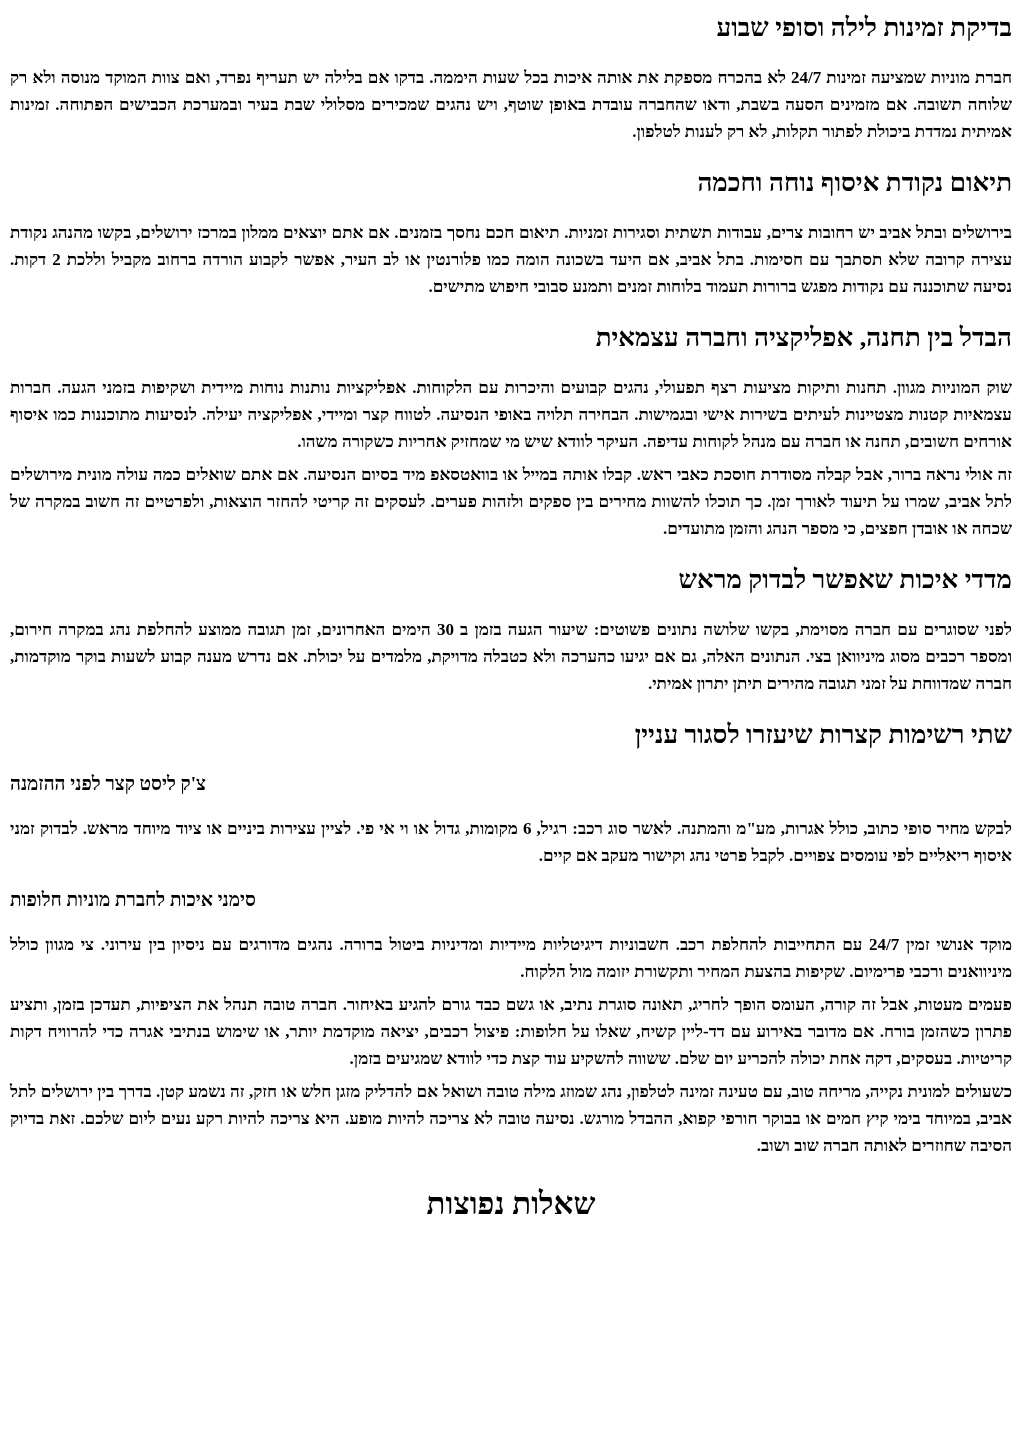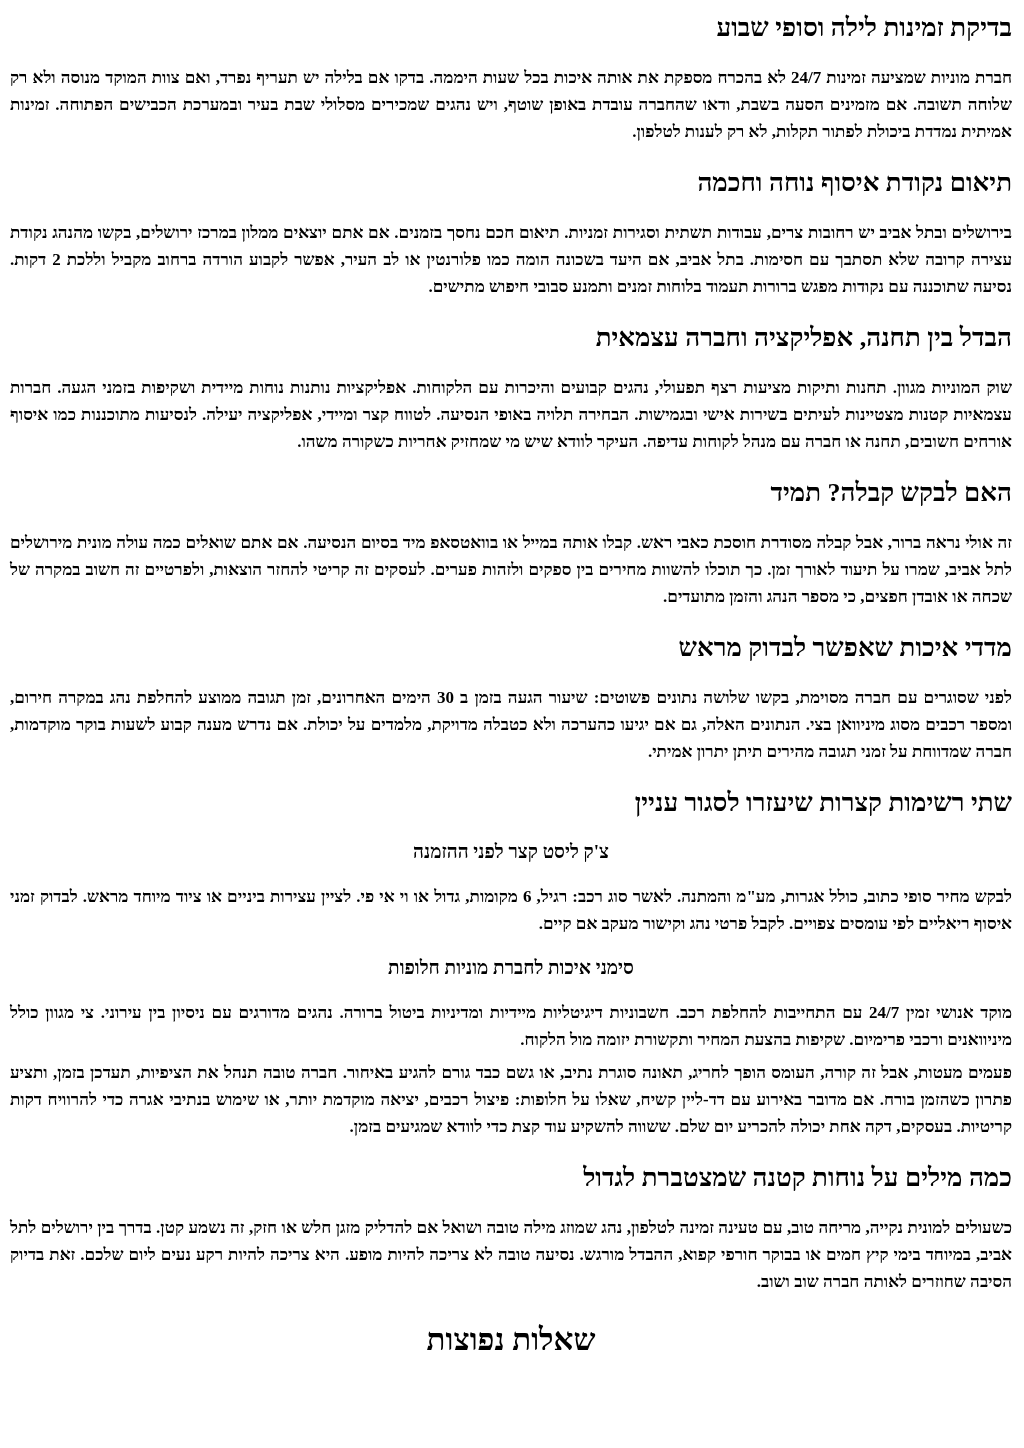--- a/index.html
+++ b/index.html
@@ -23,21 +23,21 @@
     text-align: right;
   }
   .doc h2.first {
     margin-top: 8px;
   }
   .doc h3 {
     font-size: 19px;
     line-height: 26px;
     font-weight: bold;
     margin: 18px 0 18px 0;
-    text-align: center;
+    text-align: left;
   }
   .doc h1.faq {
     font-size: 31px;
     line-height: 38px;
     font-weight: bold;
     margin: 26px 0 0 0;
     text-align: center;
   }
   .doc p {
     font-size: 17px;
@@ -55,34 +55,32 @@
 
   <h2 class="first">בדיקת זמינות לילה וסופי שבוע</h2>
   <p>חברת מוניות שמציעה זמינות 24/7 לא בהכרח מספקת את אותה איכות בכל שעות היממה. בדקו אם בלילה יש תעריף נפרד, ואם צוות המוקד מנוסה ולא רק שלוחה תשובה. אם מזמינים הסעה בשבת, ודאו שהחברה עובדת באופן שוטף, ויש נהגים שמכירים מסלולי שבת בעיר ובמערכת הכבישים הפתוחה. זמינות אמיתית נמדדת ביכולת לפתור תקלות, לא רק לענות לטלפון.</p>
 
   <h2>תיאום נקודת איסוף נוחה וחכמה</h2>
   <p>בירושלים ובתל אביב יש רחובות צרים, עבודות תשתית וסגירות זמניות. תיאום חכם נחסך בזמנים. אם אתם יוצאים ממלון במרכז ירושלים, בקשו מהנהג נקודת עצירה קרובה שלא תסתבך עם חסימות. בתל אביב, אם היעד בשכונה הומה כמו פלורנטין או לב העיר, אפשר לקבוע הורדה ברחוב מקביל וללכת 2 דקות. נסיעה שתוכננה עם נקודות מפגש ברורות תעמוד בלוחות זמנים ותמנע סבובי חיפוש מתישים.</p>
 
   <h2>הבדל בין תחנה, אפליקציה וחברה עצמאית</h2>
   <p>שוק המוניות מגוון. תחנות ותיקות מציעות רצף תפעולי, נהגים קבועים והיכרות עם הלקוחות. אפליקציות נותנות נוחות מיידית ושקיפות בזמני הגעה. חברות עצמאיות קטנות מצטיינות לעיתים בשירות אישי ובגמישות. הבחירה תלויה באופי הנסיעה. לטווח קצר ומיידי, אפליקציה יעילה. לנסיעות מתוכננות כמו איסוף אורחים חשובים, תחנה או חברה עם מנהל לקוחות עדיפה. העיקר לוודא שיש מי שמחזיק אחריות כשקורה משהו.</p>
 
-  <h2>האם לבקש קבלה? תמיד</h2>
   <p>זה אולי נראה ברור, אבל קבלה מסודרת חוסכת כאבי ראש. קבלו אותה במייל או בוואטסאפ מיד בסיום הנסיעה. אם אתם שואלים כמה עולה מונית מירושלים לתל אביב, שמרו על תיעוד לאורך זמן. כך תוכלו להשוות מחירים בין ספקים ולזהות פערים. לעסקים זה קריטי להחזר הוצאות, ולפרטיים זה חשוב במקרה של שכחה או אובדן חפצים, כי מספר הנהג והזמן מתועדים.</p>
 
   <h2>מדדי איכות שאפשר לבדוק מראש</h2>
   <p>לפני שסוגרים עם חברה מסוימת, בקשו שלושה נתונים פשוטים: שיעור הגעה בזמן ב 30 הימים האחרונים, זמן תגובה ממוצע להחלפת נהג במקרה חירום, ומספר רכבים מסוג מיניוואן בצי. הנתונים האלה, גם אם יגיעו כהערכה ולא כטבלה מדויקת, מלמדים על יכולת. אם נדרש מענה קבוע לשעות בוקר מוקדמות, חברה שמדווחת על זמני תגובה מהירים תיתן יתרון אמיתי.</p>
 
   <h2>שתי רשימות קצרות שיעזרו לסגור עניין</h2>
 
   <h3>צ'ק ליסט קצר לפני ההזמנה</h3>
   <p>לבקש מחיר סופי כתוב, כולל אגרות, מע"מ והמתנה. לאשר סוג רכב: רגיל, 6 מקומות, גדול או וי אי פי. לציין עצירות ביניים או ציוד מיוחד מראש. לבדוק זמני איסוף ריאליים לפי עומסים צפויים. לקבל פרטי נהג וקישור מעקב אם קיים.</p>
 
   <h3>סימני איכות לחברת מוניות חלופות</h3>
   <p>מוקד אנושי זמין 24/7 עם התחייבות להחלפת רכב. חשבוניות דיגיטליות מיידיות ומדיניות ביטול ברורה. נהגים מדורגים עם ניסיון בין עירוני. צי מגוון כולל מיניוואנים ורכבי פרימיום. שקיפות בהצעת המחיר ותקשורת יזומה מול הלקוח.</p>
 
   <p>פעמים מעטות, אבל זה קורה, העומס הופך לחריג, תאונה סוגרת נתיב, או גשם כבד גורם להגיע באיחור. חברה טובה תנהל את הציפיות, תעדכן בזמן, ותציע פתרון כשהזמן בורח. אם מדובר באירוע עם דד-ליין קשיח, שאלו על חלופות: פיצול רכבים, יציאה מוקדמת יותר, או שימוש בנתיבי אגרה כדי להרוויח דקות קריטיות. בעסקים, דקה אחת יכולה להכריע יום שלם. ששווה להשקיע עוד קצת כדי לוודא שמגיעים בזמן.</p>
 
-  <h2>כמה מילים על נוחות קטנה שמצטברת לגדול</h2>
   <p>כשעולים למונית נקייה, מריחה טוב, עם טעינה זמינה לטלפון, נהג שמוזג מילה טובה ושואל אם להדליק מזגן חלש או חזק, זה נשמע קטן. בדרך בין ירושלים לתל אביב, במיוחד בימי קיץ חמים או בבוקר חורפי קפוא, ההבדל מורגש. נסיעה טובה לא צריכה להיות מופע. היא צריכה להיות רקע נעים ליום שלכם. זאת בדיוק הסיבה שחוזרים לאותה חברה שוב ושוב.</p>
 
   <h1 class="faq">שאלות נפוצות</h1>
 
 </main>
 
 </body></html>

